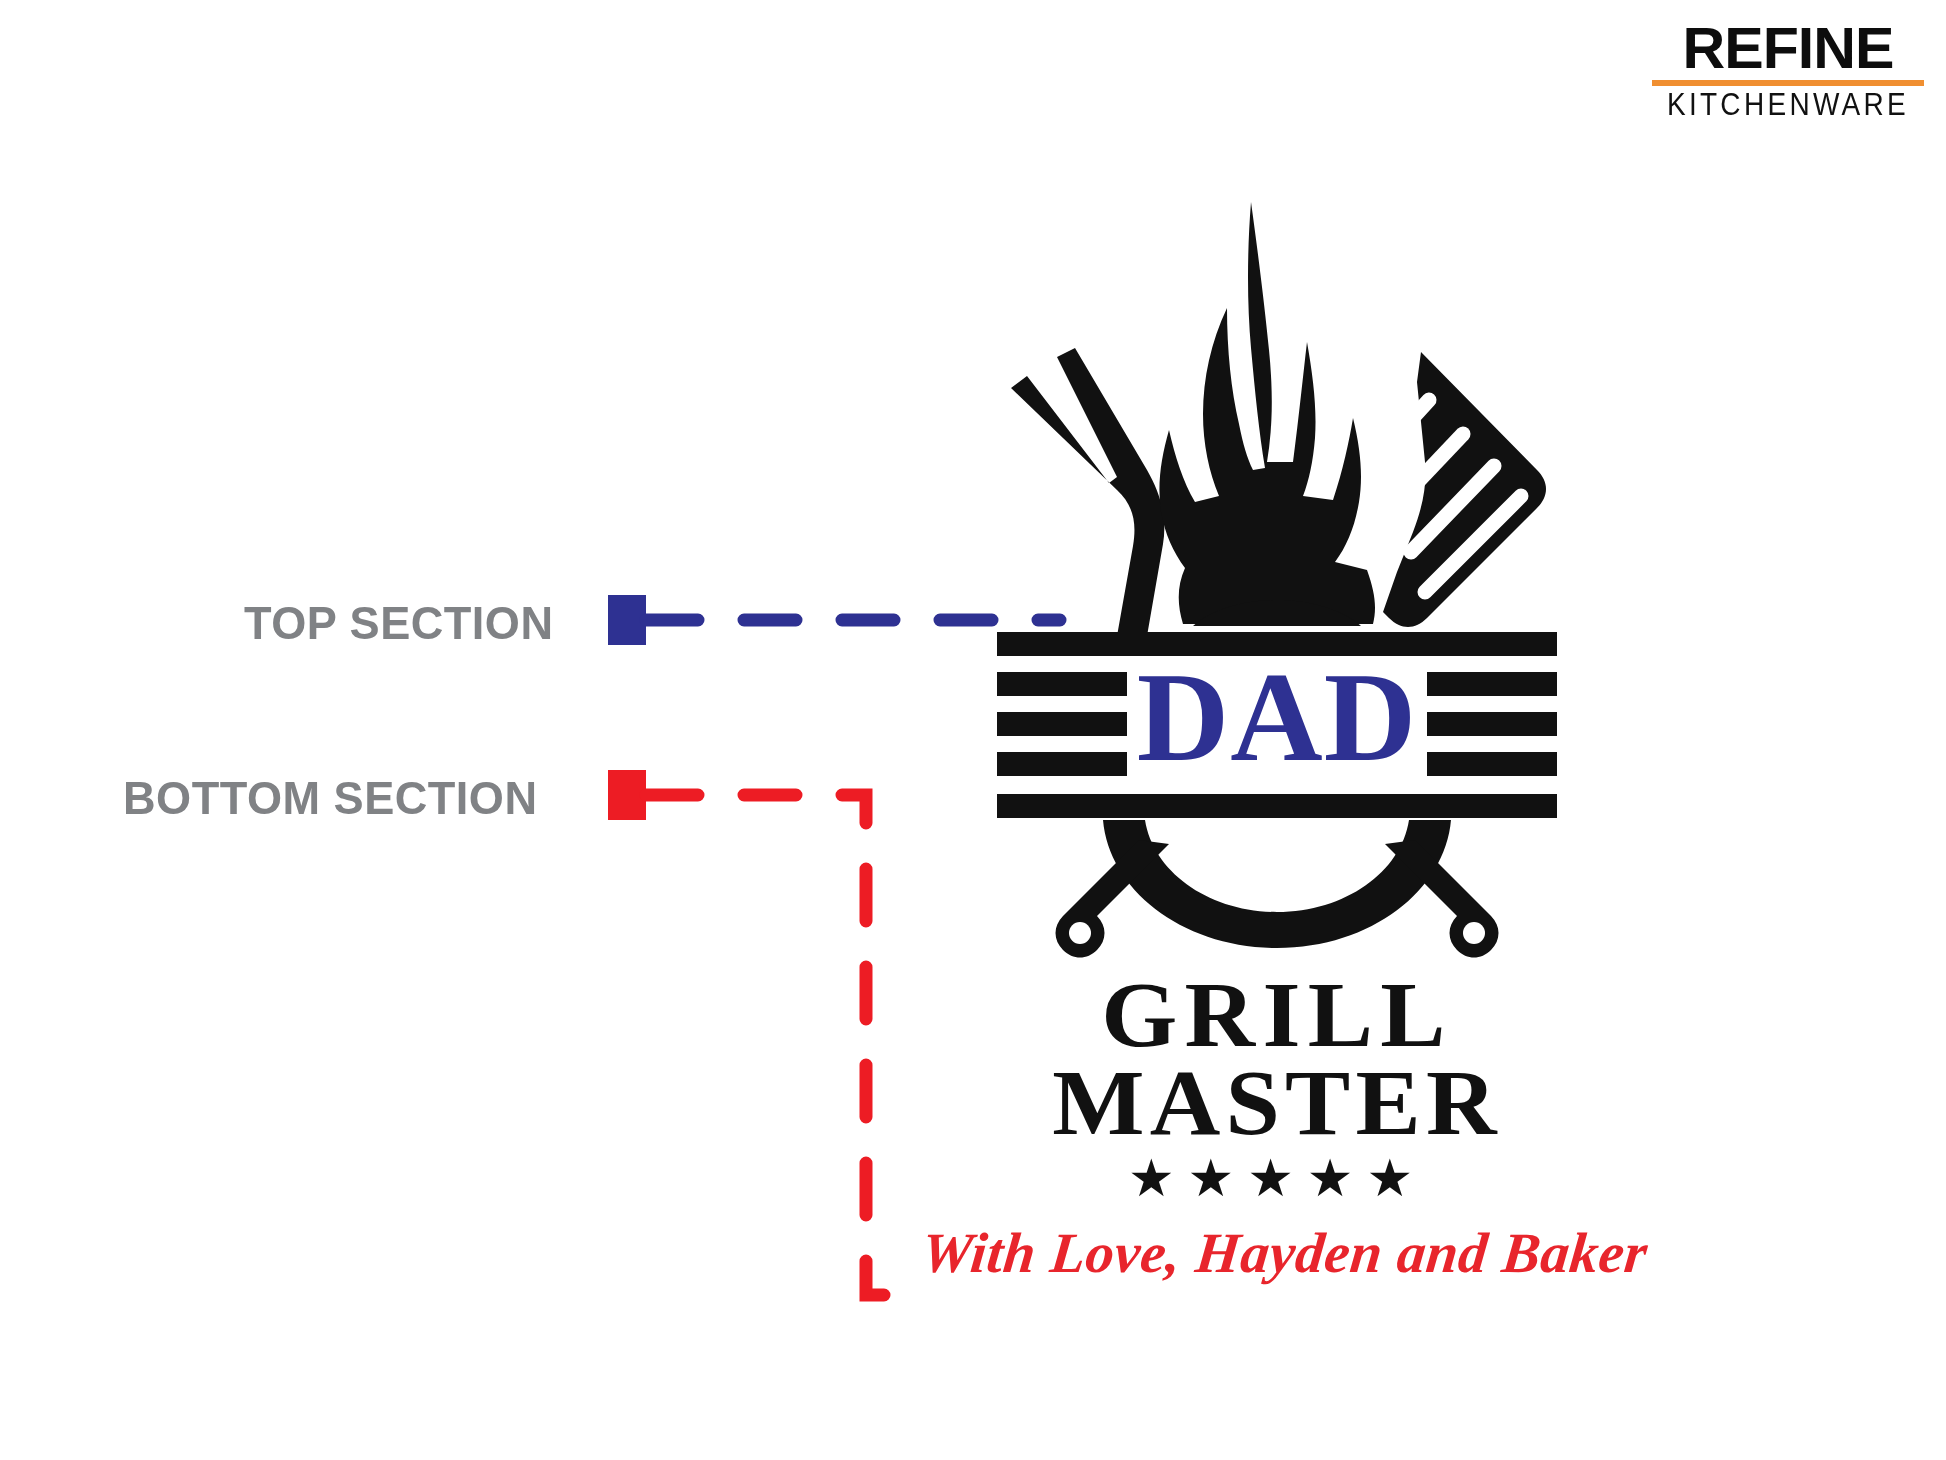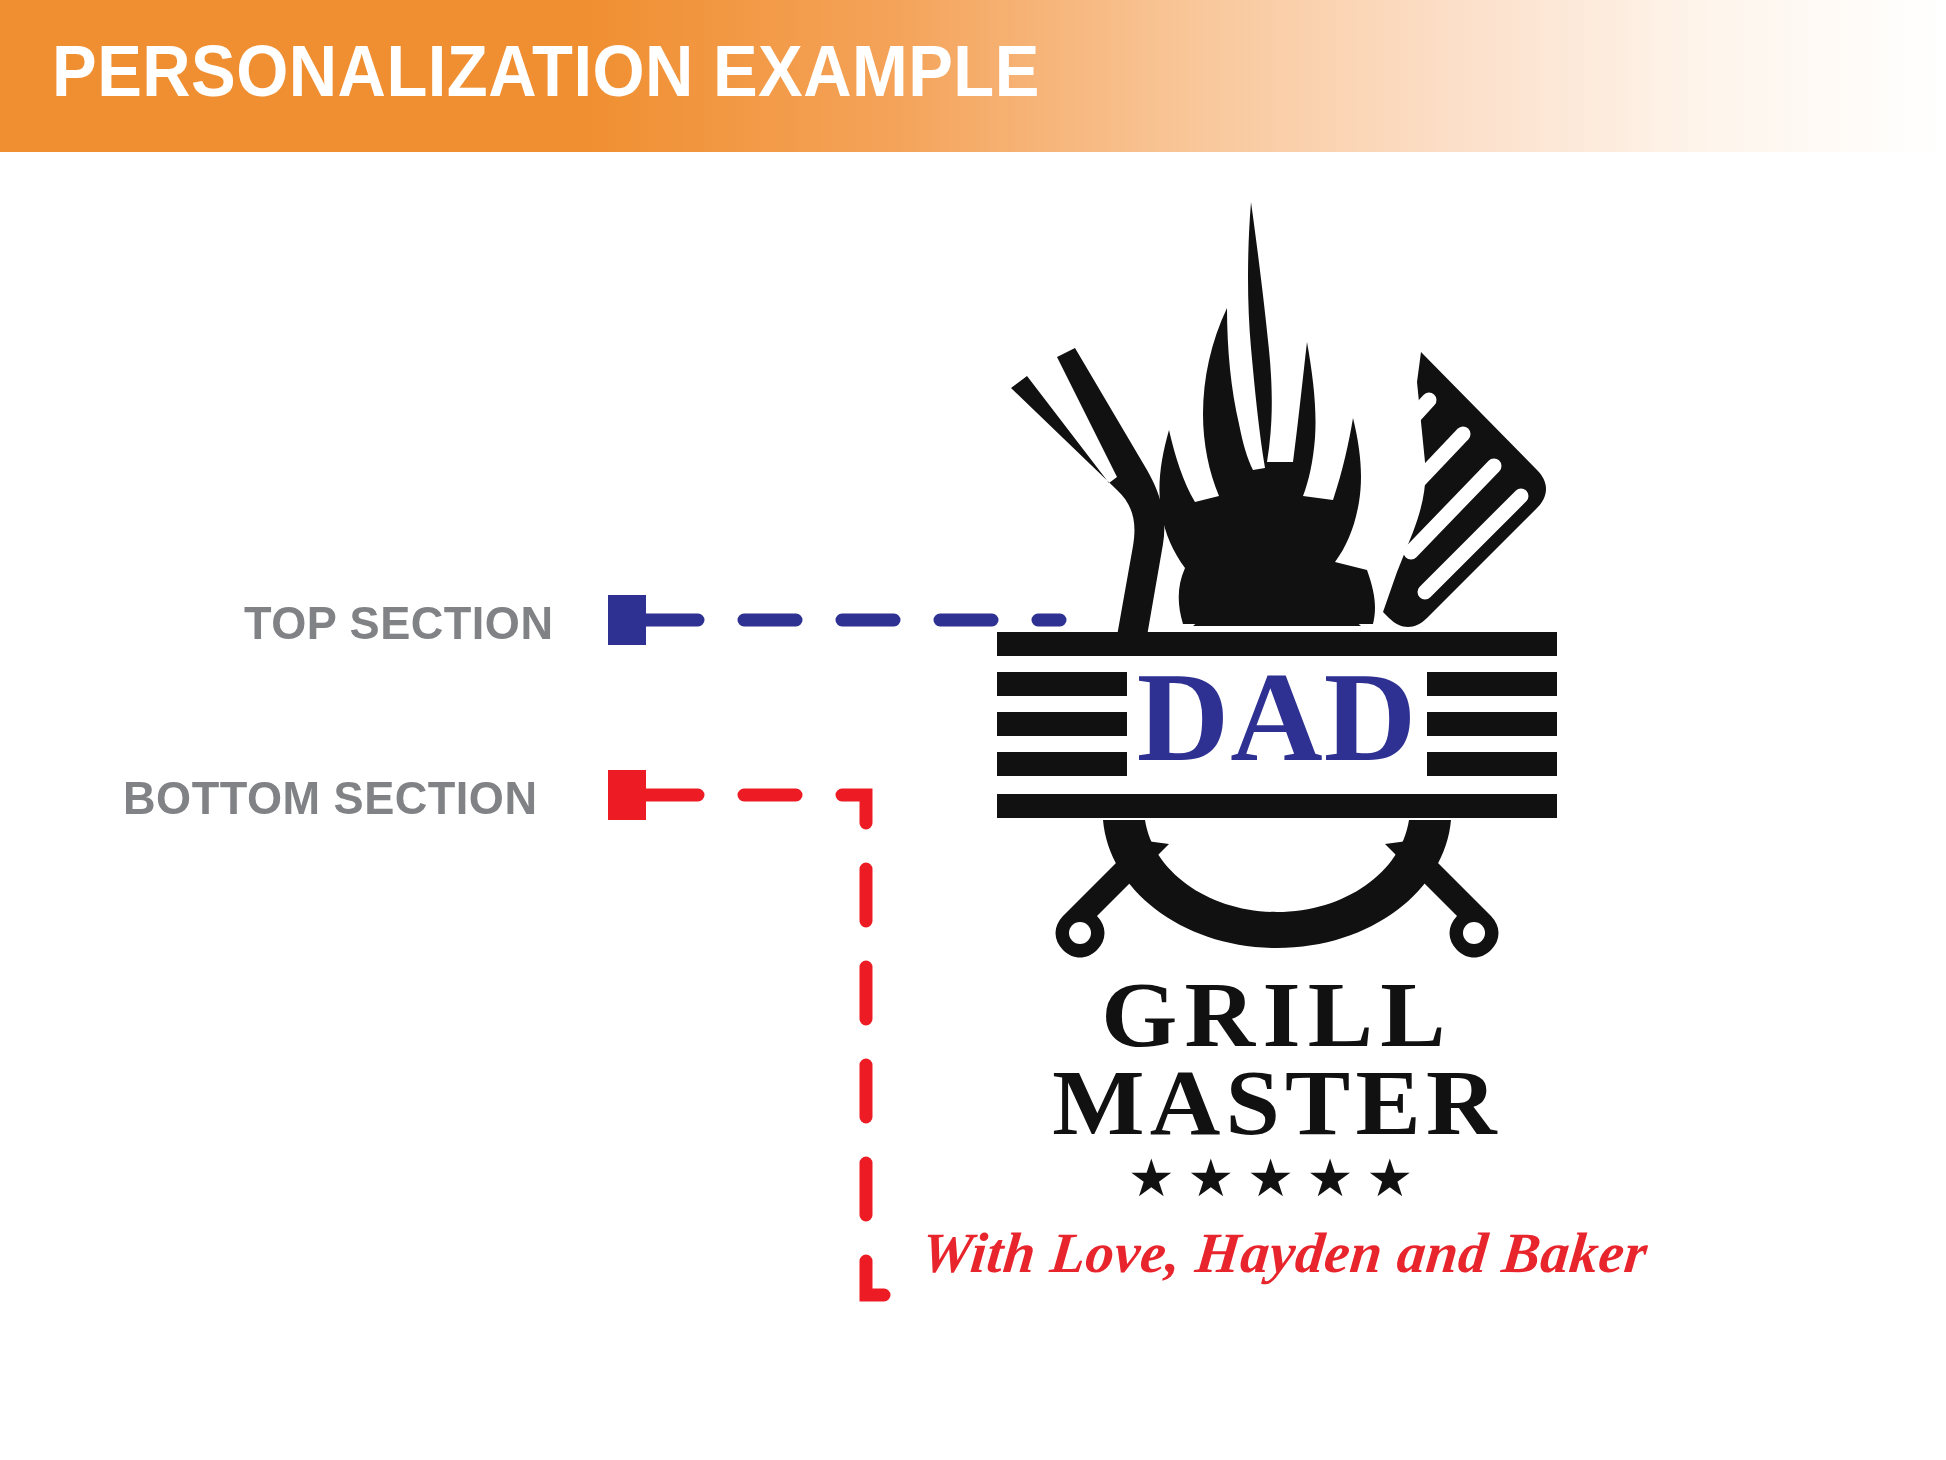--- a/index.html
+++ b/index.html
@@ -116,24 +116,26 @@
     white-space:nowrap;
     letter-spacing:0.5px;
     transform:skewX(-6deg);
   }
 </style>
 </head>
 <body>
 
 <div id="page">
 
-  <div id="header">
-    <div id="header-title">PERSONALIZATION EXAMPLE</div>
+
+  <div id="brand">
+    <div id="brand-name">REFINE</div>
+    <div id="brand-rule"></div>
+    <div id="brand-sub">KITCHENWARE</div>
   </div>
-
 
   <div class="callout-label" id="label-top">TOP SECTION</div>
   <div class="marker" id="marker-top"></div>
 
   <div class="callout-label" id="label-bottom">BOTTOM SECTION</div>
   <div class="marker" id="marker-bottom"></div>
 
   <svg id="connectors" viewBox="0 0 1946 1460">
 
     <path d="M646 620 H 1060" fill="none" stroke="#2E3192" stroke-width="13" stroke-linecap="round" stroke-dasharray="52 46"></path>

